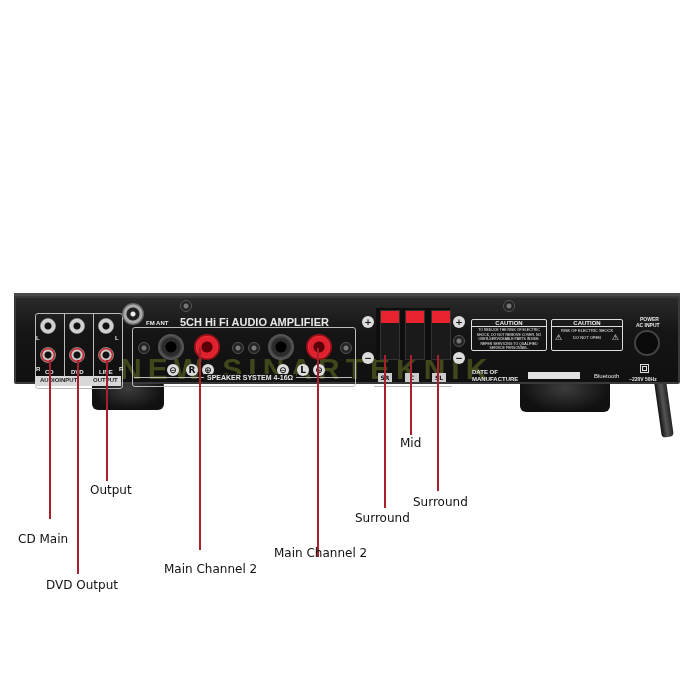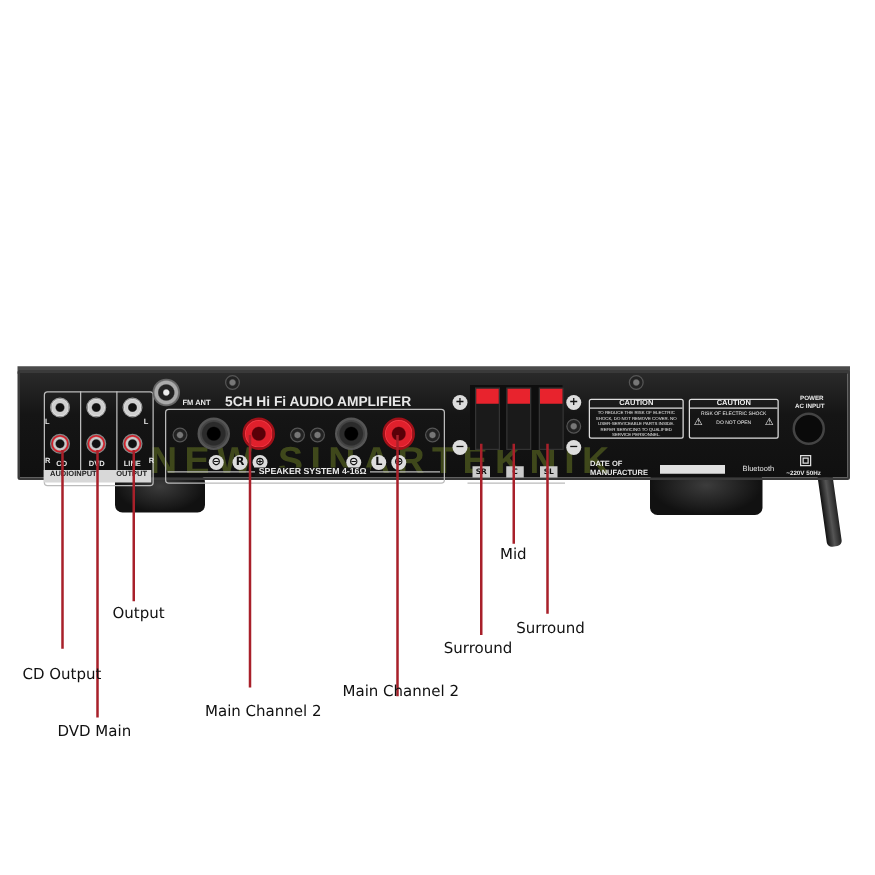--- a/index.html
+++ b/index.html
@@ -132,20 +132,20 @@
 
 <div class="abs callout-line" style="left:49px;top:360px;height:159px;"></div>
 <div class="abs callout-line" style="left:77px;top:360px;height:214px;"></div>
 <div class="abs callout-line" style="left:106px;top:360px;height:121px;"></div>
 <div class="abs callout-line" style="left:199px;top:348px;height:202px;"></div>
 <div class="abs callout-line" style="left:317px;top:348px;height:209px;"></div>
 <div class="abs callout-line" style="left:384px;top:355px;height:153px;"></div>
 <div class="abs callout-line" style="left:410px;top:355px;height:80px;"></div>
 <div class="abs callout-line" style="left:437px;top:355px;height:136px;"></div>
 
-<div class="abs callout-label" style="left:18px;top:532px;">CD Output</div>
-<div class="abs callout-label" style="left:46px;top:578px;">DVD Main</div>
+<div class="abs callout-label" style="left:18px;top:532px;">CD Main</div>
+<div class="abs callout-label" style="left:46px;top:578px;">DVD Output</div>
 <div class="abs callout-label" style="left:90px;top:483px;">Output</div>
 <div class="abs callout-label" style="left:164px;top:562px;">Main Channel 2</div>
 <div class="abs callout-label" style="left:274px;top:546px;">Main Channel 2</div>
 <div class="abs callout-label" style="left:355px;top:511px;">Surround</div>
 <div class="abs callout-label" style="left:400px;top:436px;">Mid</div>
 <div class="abs callout-label" style="left:413px;top:495px;">Surround</div>
 
 </body></html>

